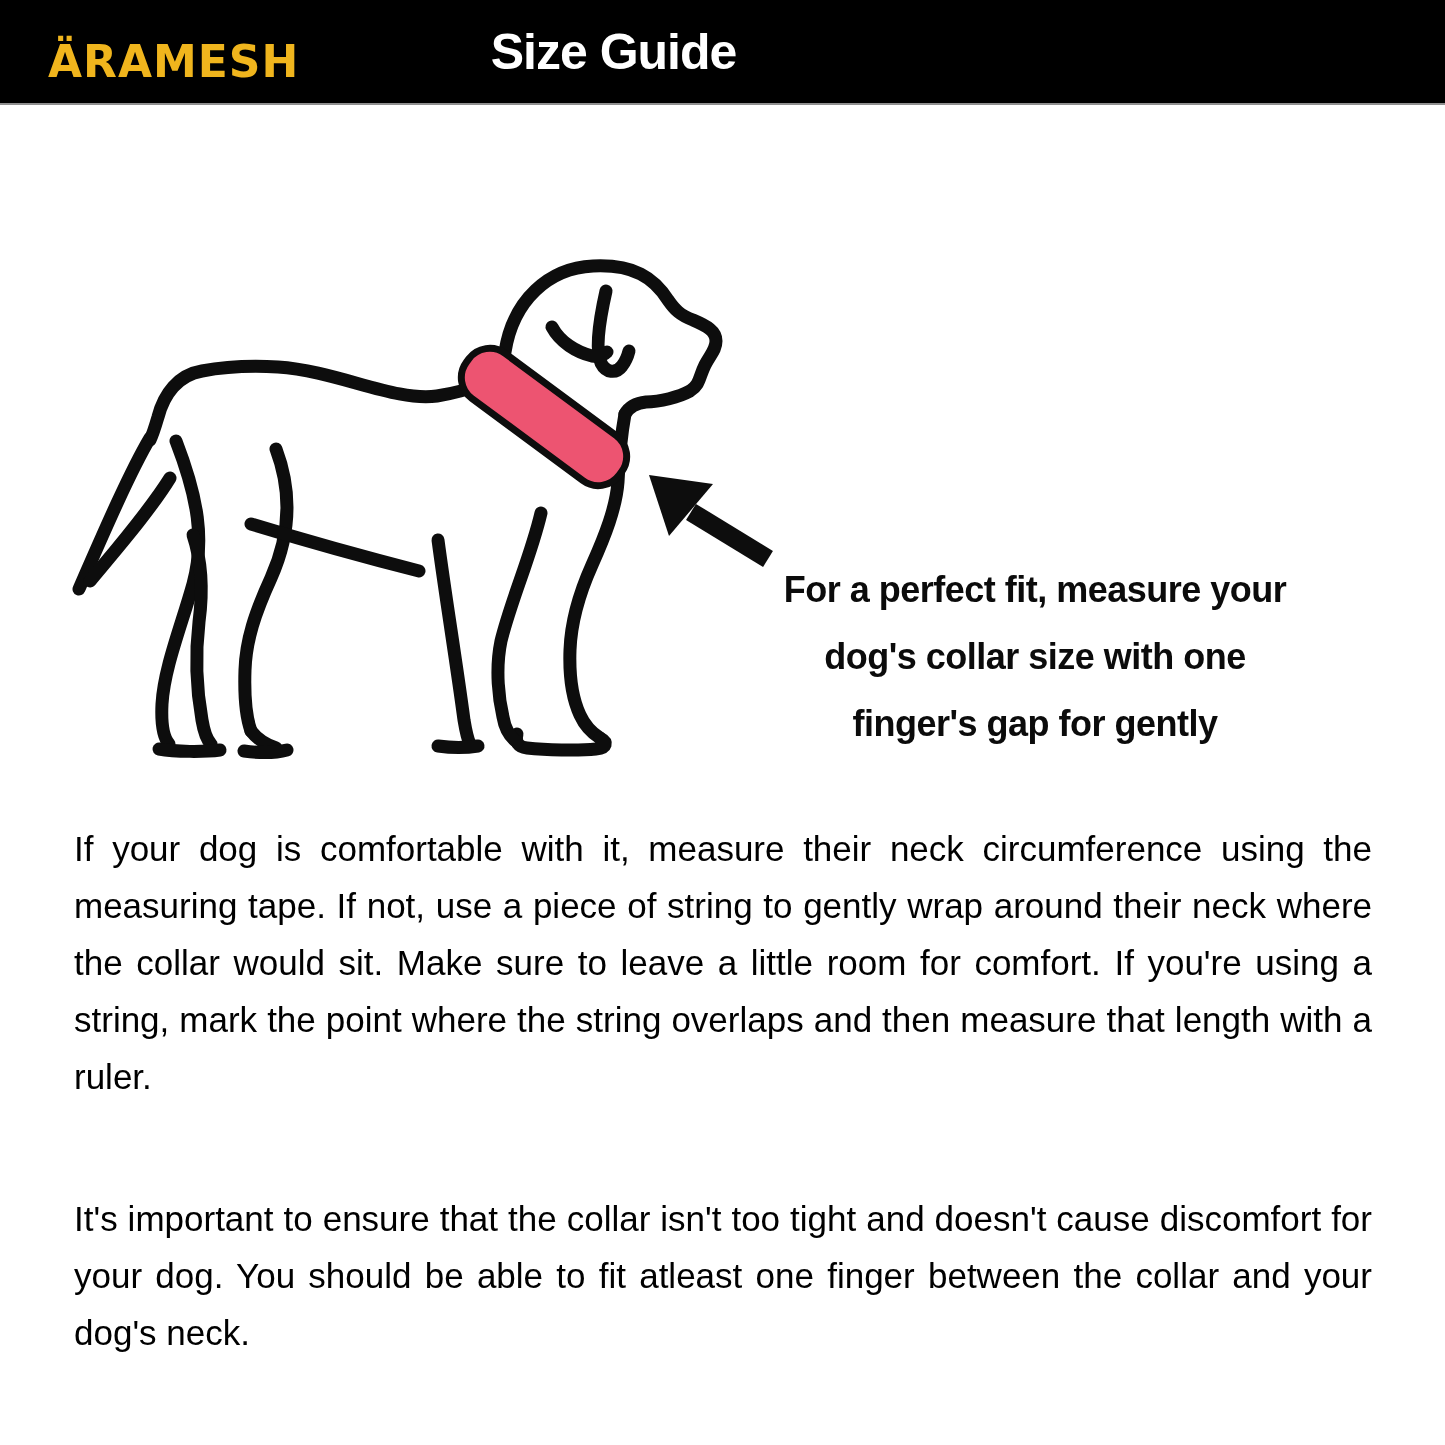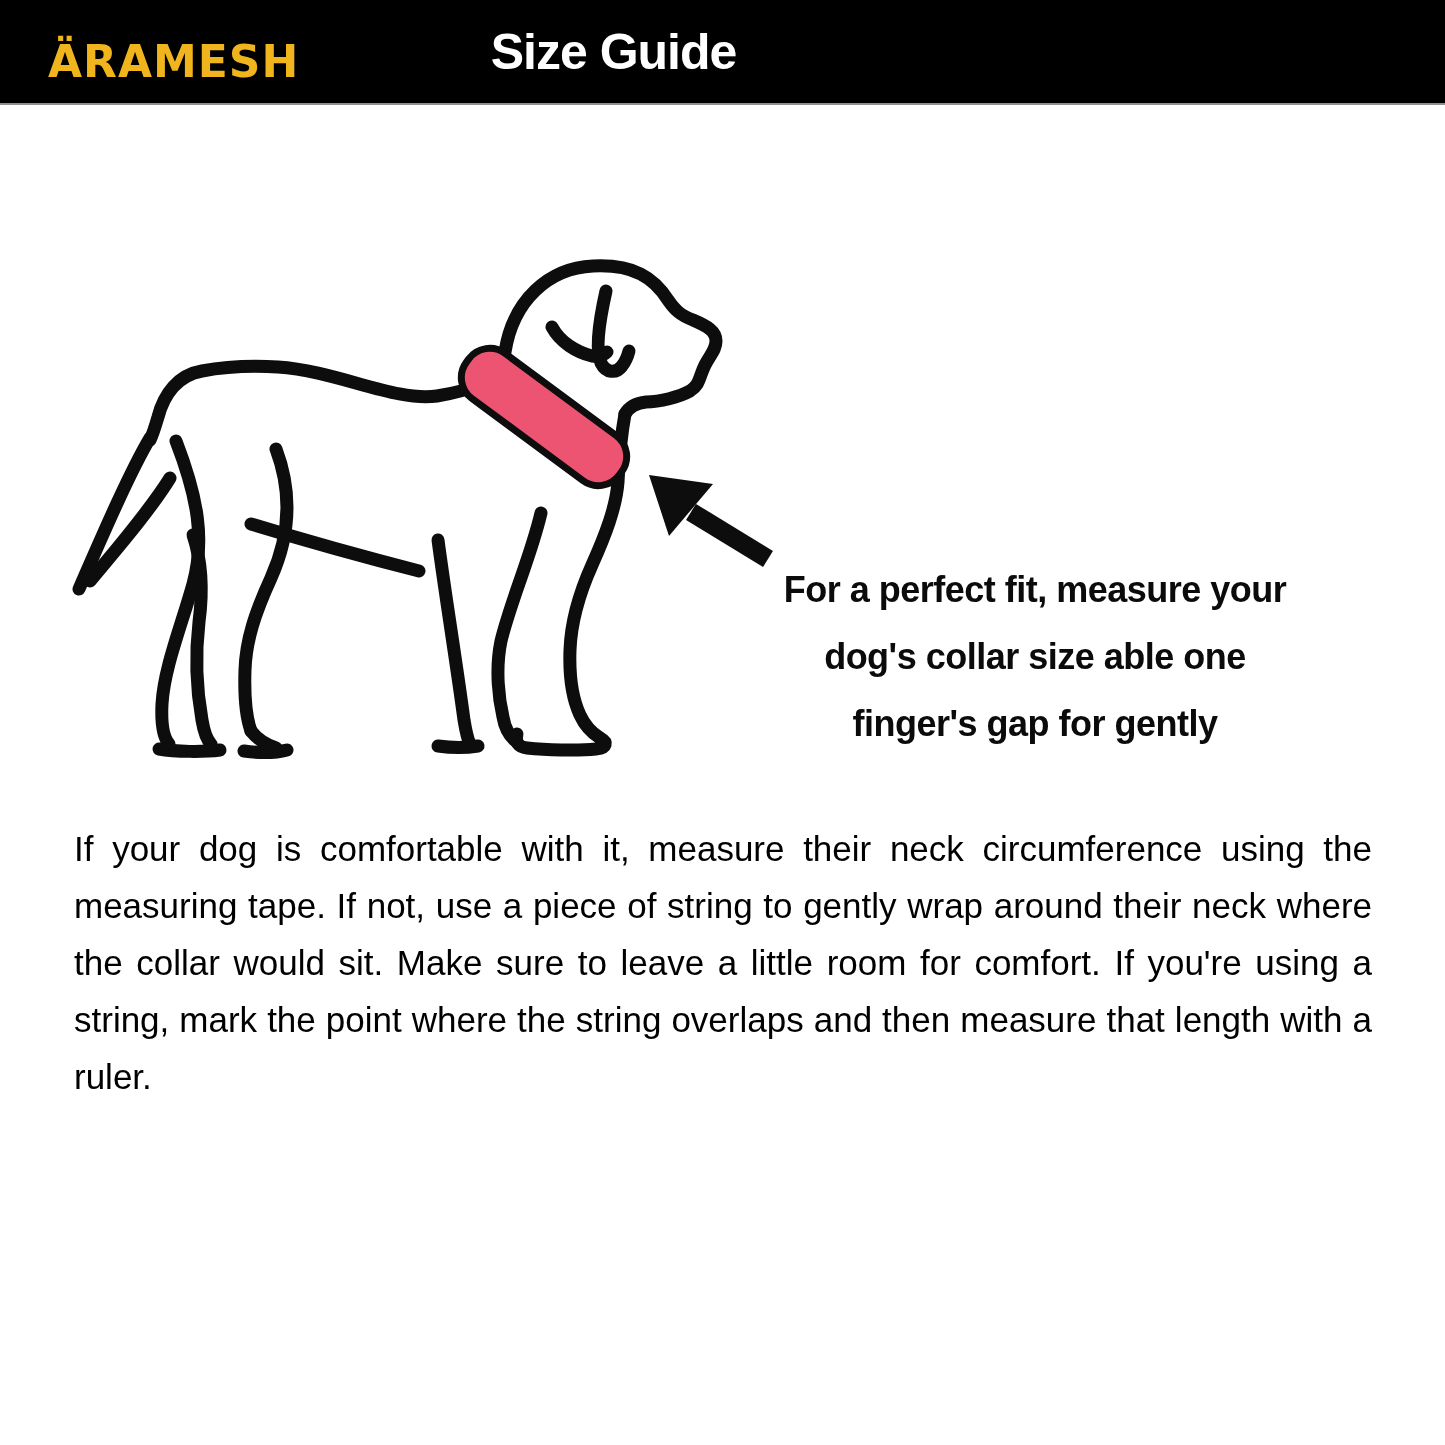--- a/index.html
+++ b/index.html
@@ -75,19 +75,20 @@
   <rect x="-95" y="-28" width="190" height="56" rx="26" transform="translate(544,417) rotate(36.5)" fill="#ED5471" stroke="#0d0d0d" stroke-width="7"></rect>
 
   <g fill="#0d0d0d" stroke="none">
     <polygon points="649,475 713,484 669,536"></polygon>
     <line x1="691" y1="512" x2="768" y2="559" stroke="#0d0d0d" stroke-width="19"></line>
   </g>
 </svg>
 
 <div class="caption">
   <span class="cap-line">For a perfect fit, measure your</span>
-  <span class="cap-line">dog's collar size able one</span>
+  <span class="cap-line">dog's collar size with one</span>
   <span class="cap-line">finger's gap for gently</span>
 </div>
 
 <div class="bodytext">
   <p>If your dog is comfortable with it, measure their neck circumference using the measuring tape. If not, use a piece of string to gently wrap around their neck where the collar would sit. Make sure to leave a little room for comfort. If you're using a string, mark the point where the string overlaps and then measure that length with a ruler.</p>
+  <p>It's important to ensure that the collar isn't too tight and doesn't cause discomfort for your dog. You should be able to fit atleast one finger between the collar and your dog's neck.</p>
 </div>
 
 </body></html>

